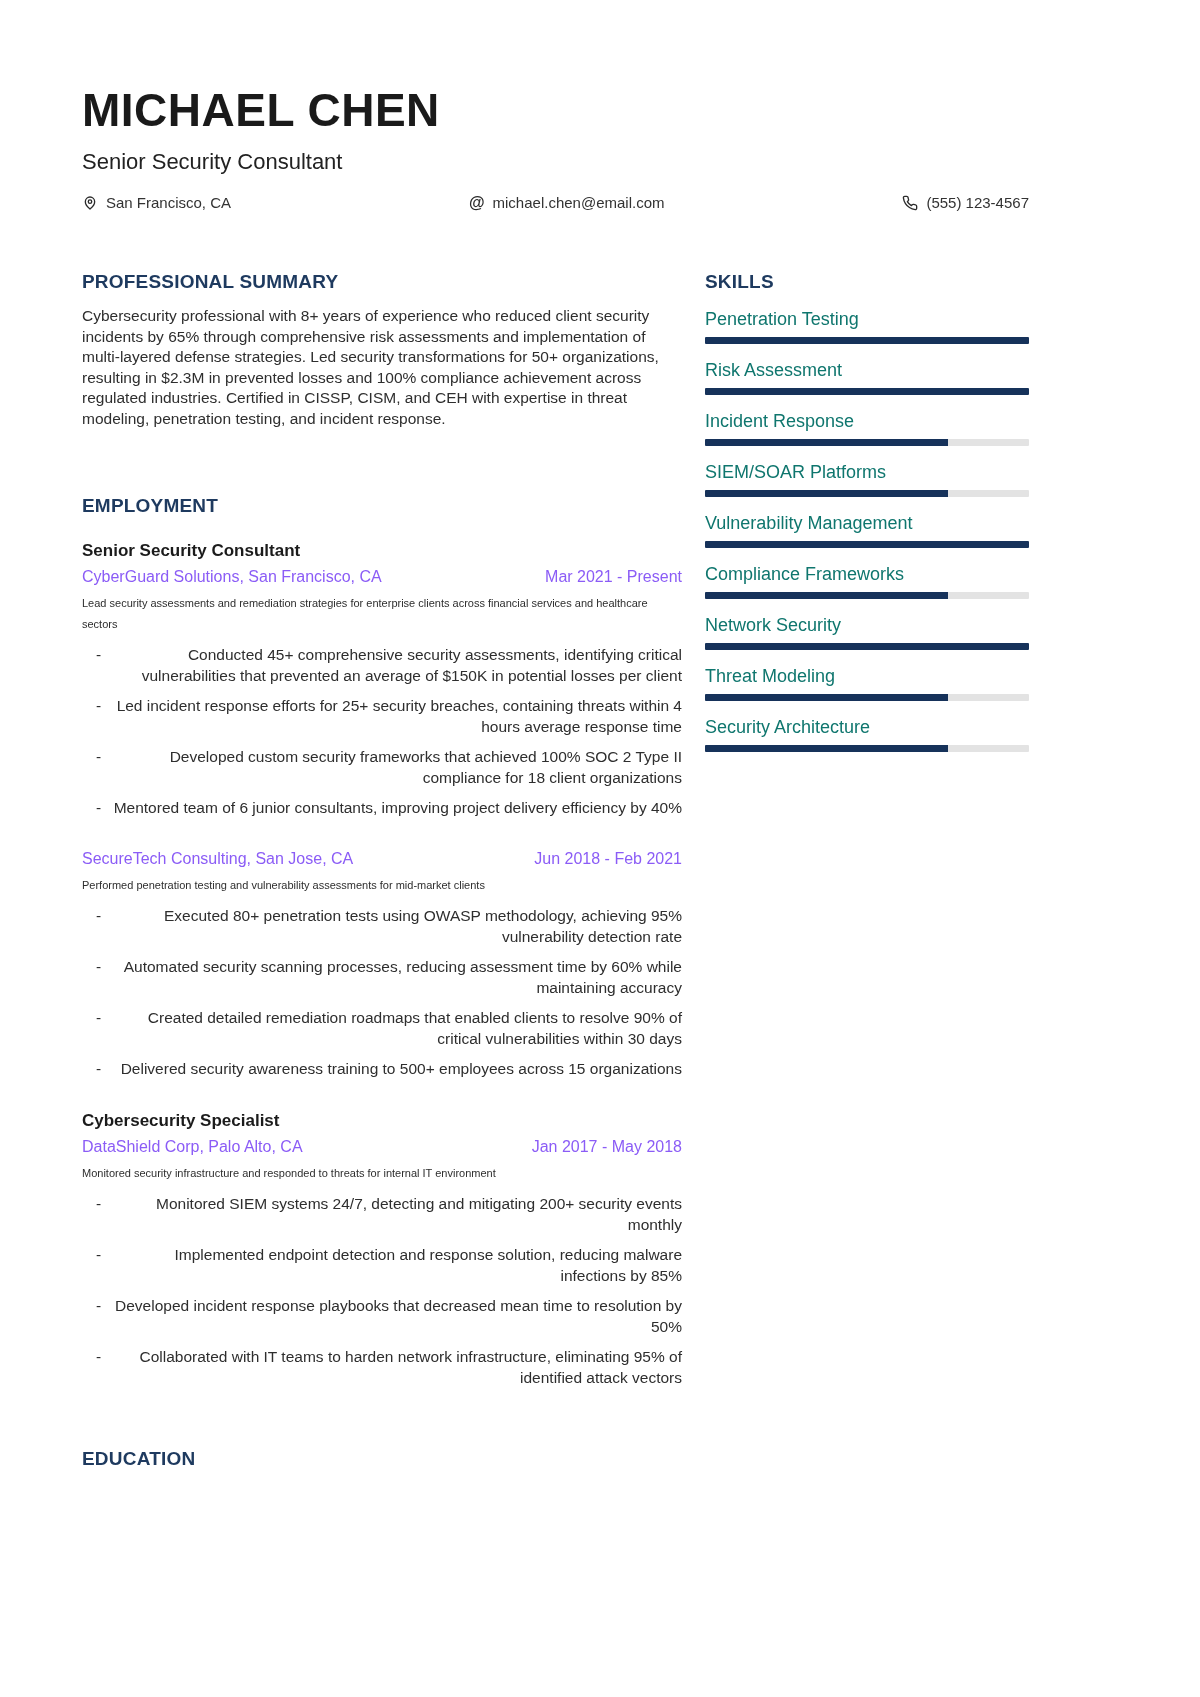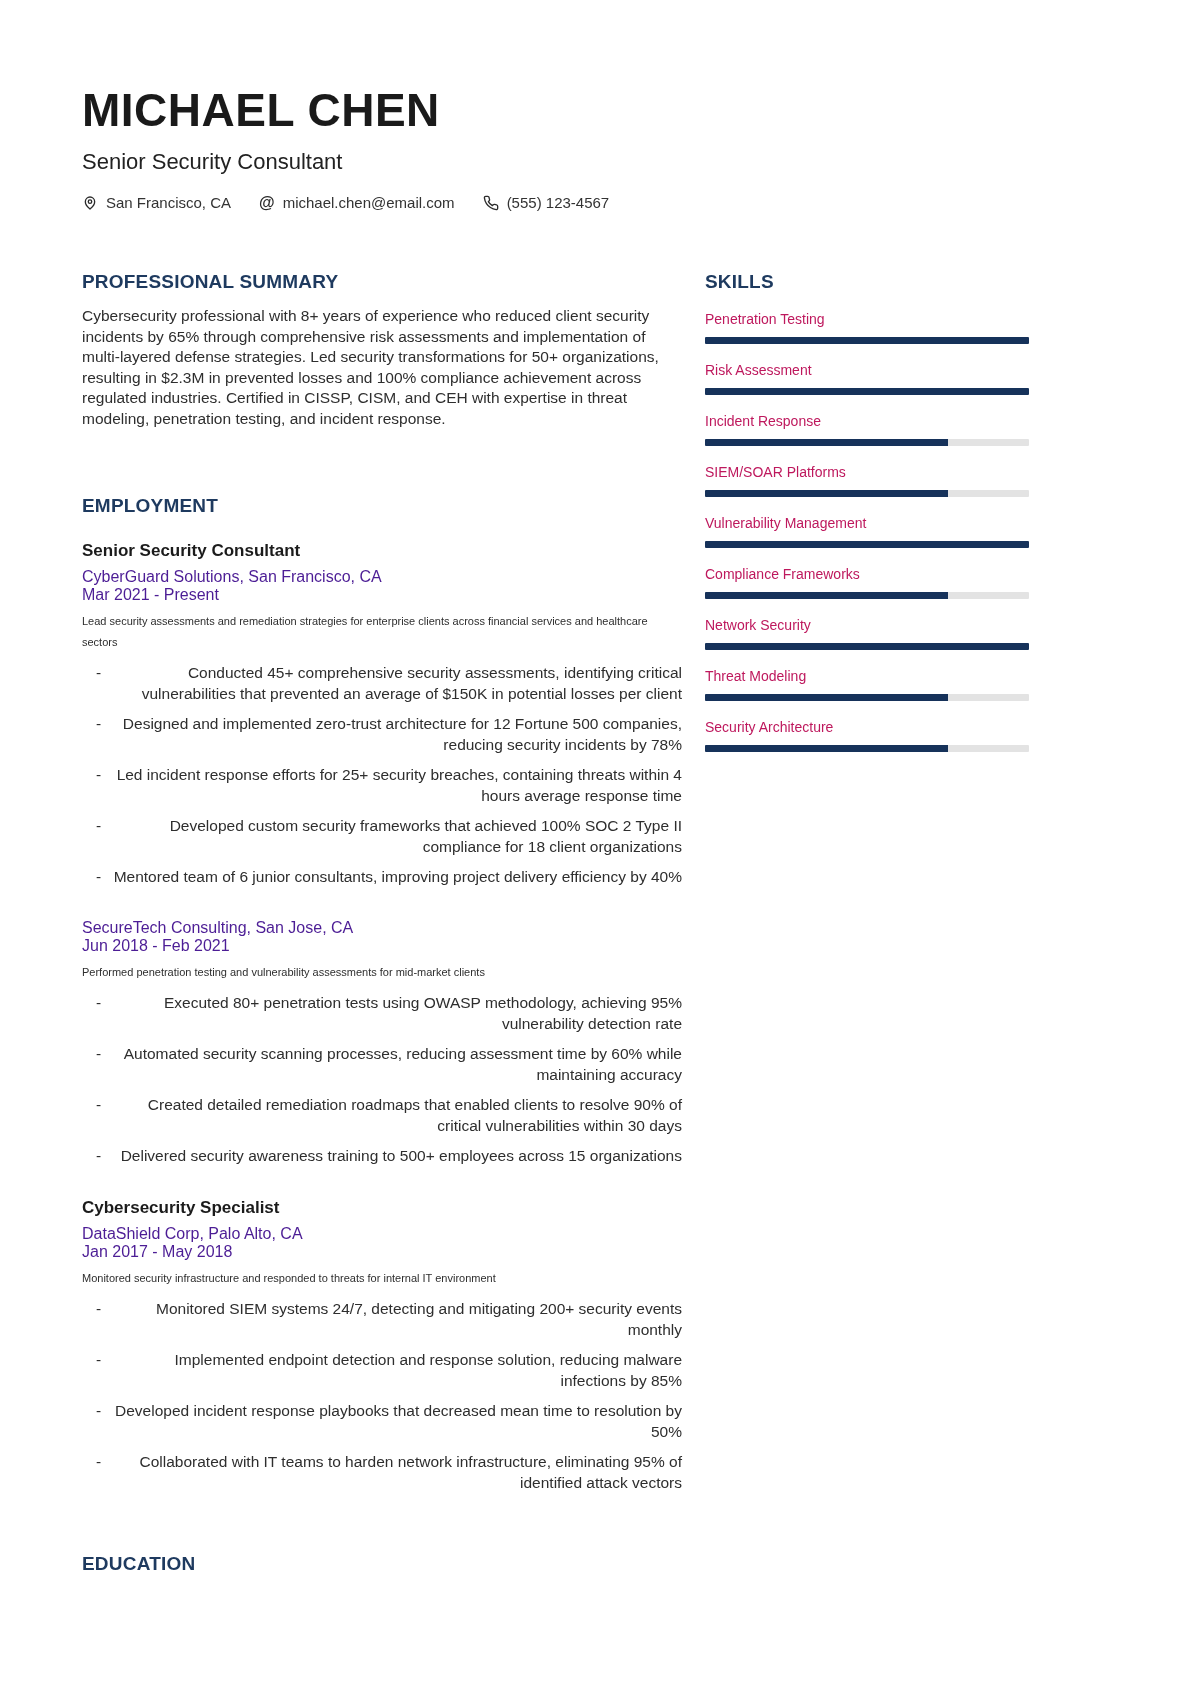--- a/index.html
+++ b/index.html
@@ -24,20 +24,21 @@
     color: #1a1a1a;
   }
   .subtitle { margin-top: 15px; font-size: 22px; color: #222222; }
   .contact-row {
     margin-top: 19px;
     display: flex;
     align-items: center;
     gap: 28px;
     font-size: 15px;
     color: #333333;
+    justify-content: space-between;
   }
   .contact { display: flex; align-items: center; gap: 8px; }
   .contact svg { display: block; }
   .at-glyph { font-size: 16px; font-weight: bold; color: #2b2b2b; line-height: 1; }
 
   
   .columns { display: flex; margin-top: 60px; gap: 20px; }
   .main-col { width: 600px; flex: 0 0 600px; }
   .sidebar { width: 324px; flex: 0 0 324px; margin-left: auto; }
 
@@ -59,39 +60,38 @@
   .employment-section { margin-top: 66px; }
   .job { margin-top: 24px; }
   .job + .job { margin-top: 32px; }
   .job-title { font-size: 17px; font-weight: bold; color: #1b1b1b; }
   .job-meta {
     display: flex;
     justify-content: space-between;
     align-items: baseline;
     margin-top: 7px;
     font-size: 16px;
-    color: #4c1d95;
-    flex-direction: column;
+    color: #8b5cf6;
   }
   .job-desc { margin-top: 7px; font-size: 11px; line-height: 21px; }
   ul.bullets { list-style: none; margin: 9px 0 0 0; padding: 0; text-align: right; }
   ul.bullets li {
     position: relative;
     padding-left: 30px;
     margin-bottom: 9px;
     font-size: 15.5px;
     line-height: 21px;
   }
   ul.bullets li::before { content: "-"; position: absolute; left: 14px; top: 0; }
 
   .education-section { margin-top: 60px; }
 
   
   .skill { margin-top: 16px; }
-  .skill-label { font-size: 14px; color: #be185d; line-height: 20px; }
+  .skill-label { font-size: 18px; color: #0f766e; line-height: 20px; }
   .skill-bar {
     margin-top: 8px;
     height: 7px;
     width: 100%;
     background: var(--bar-track, #e3e3e3);
     border-radius: 1px;
     overflow: hidden;
   }
   .skill-fill { height: 100%; background: var(--bar-fill, #16325a); }
 </style>
@@ -145,21 +145,20 @@
 
         <article class="job">
           <div class="job-title">Senior Security Consultant</div>
           <div class="job-meta">
             <span>CyberGuard Solutions, San Francisco, CA</span>
             <span>Mar 2021 - Present</span>
           </div>
           <div class="job-desc">Lead security assessments and remediation strategies for enterprise clients across financial services and healthcare sectors</div>
           <ul class="bullets">
             <li>Conducted 45+ comprehensive security assessments, identifying critical vulnerabilities that prevented an average of $150K in potential losses per client</li>
-            <li>Designed and implemented zero-trust architecture for 12 Fortune 500 companies, reducing security incidents by 78%</li>
             <li>Led incident response efforts for 25+ security breaches, containing threats within 4 hours average response time</li>
             <li>Developed custom security frameworks that achieved 100% SOC 2 Type II compliance for 18 client organizations</li>
             <li>Mentored team of 6 junior consultants, improving project delivery efficiency by 40%</li>
           </ul>
         </article>
 
         <article class="job">
           <div class="job-meta">
             <span>SecureTech Consulting, San Jose, CA</span>
             <span>Jun 2018 - Feb 2021</span>

